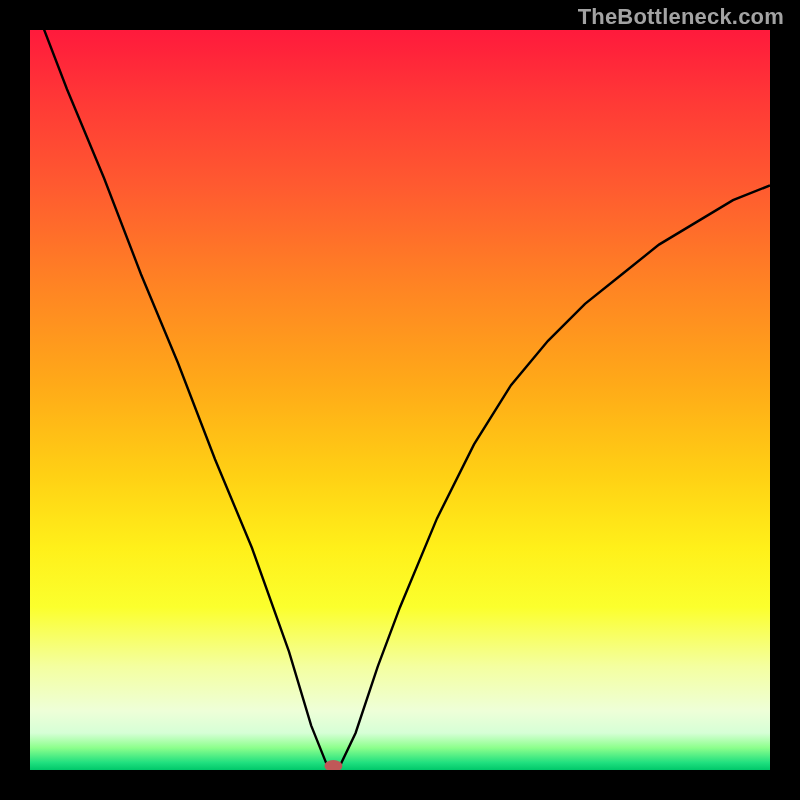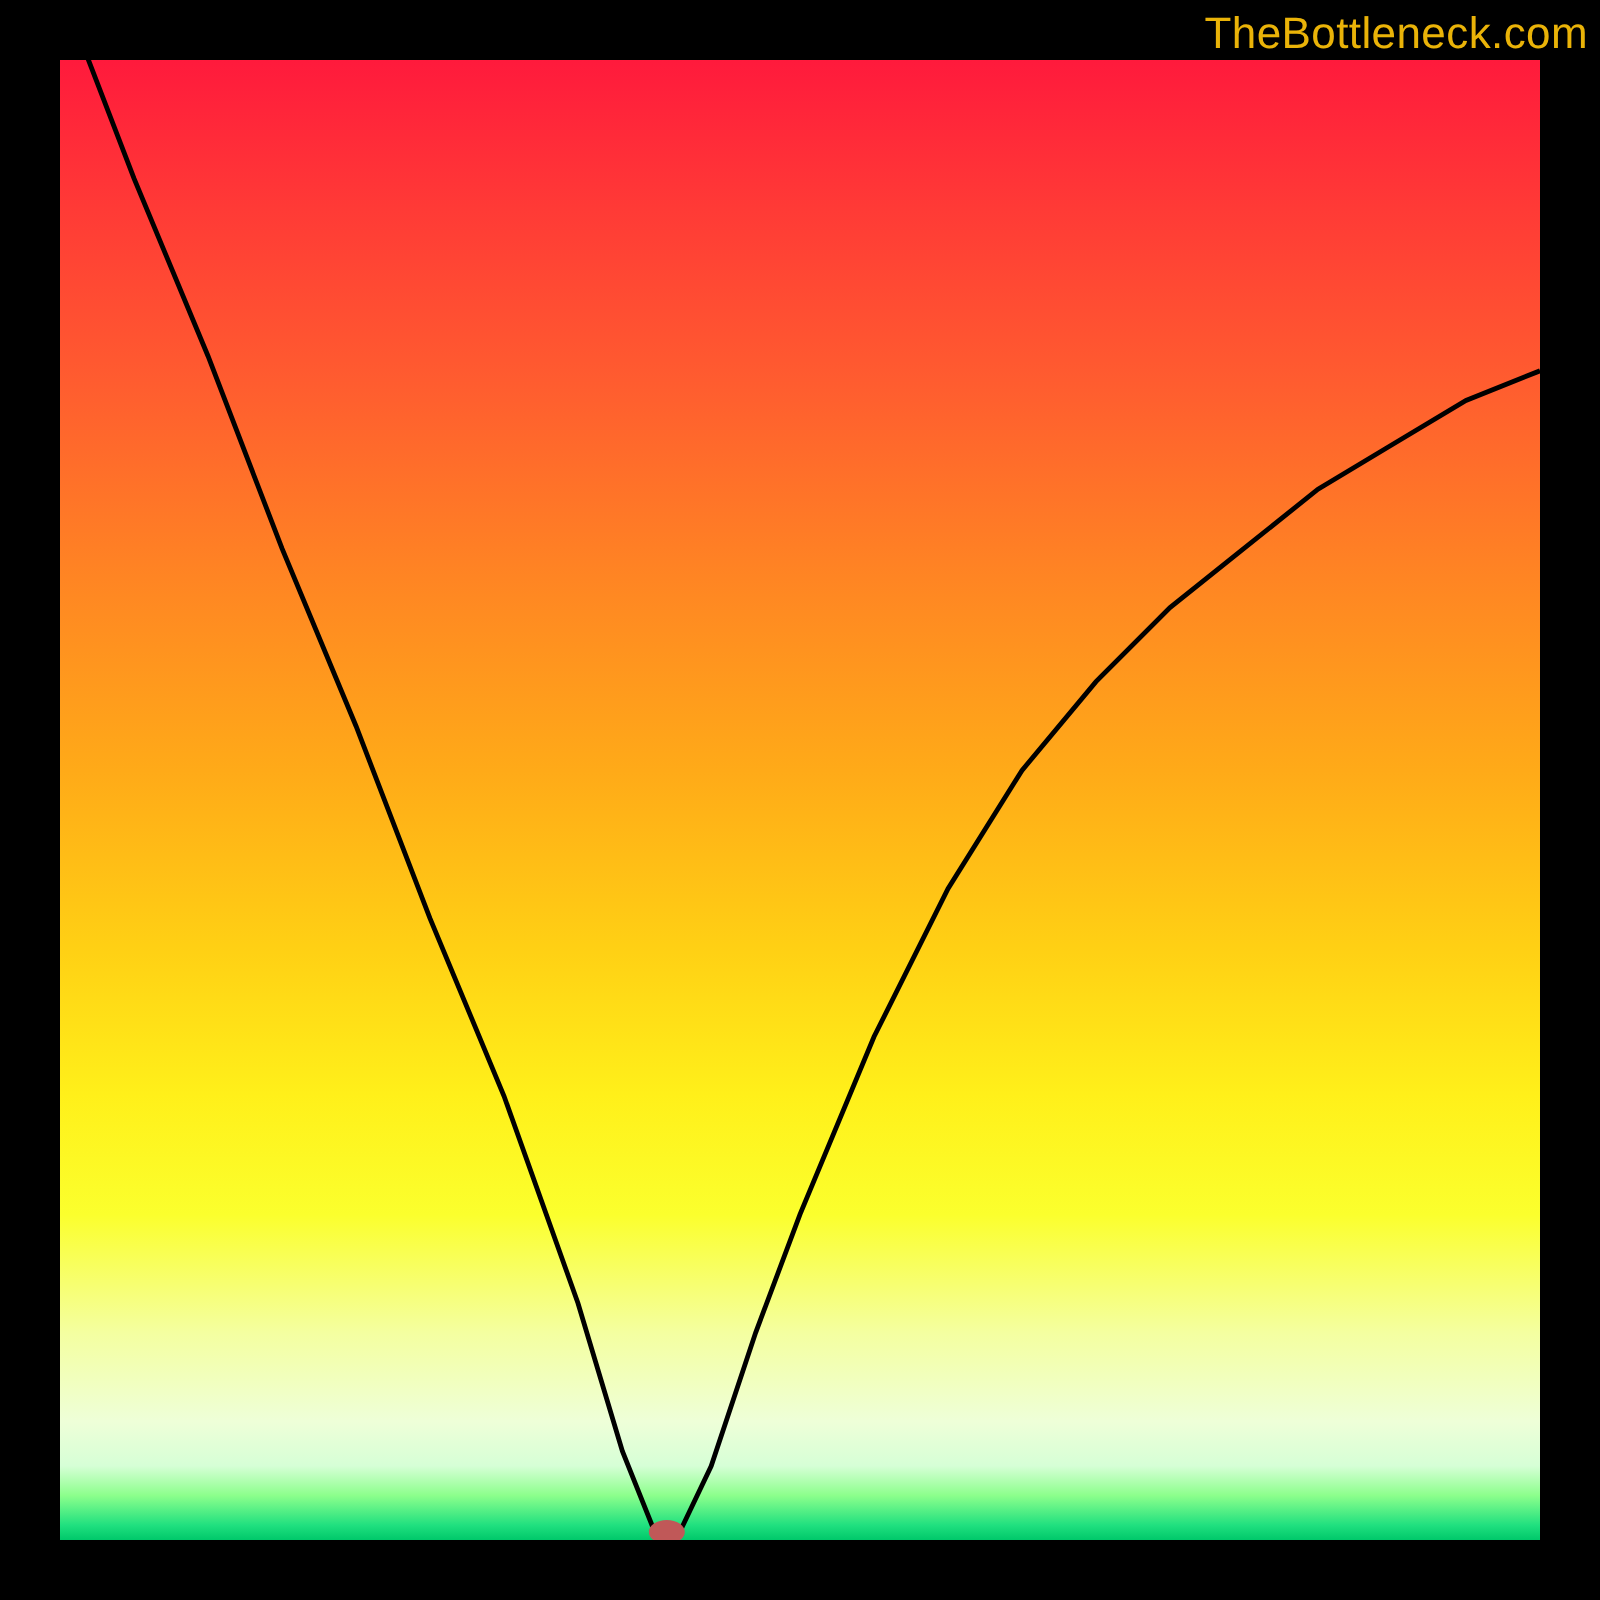--- a/index.html
+++ b/index.html
@@ -15,24 +15,24 @@
     position: absolute;
     left: 0;
     top: 0;
     width: 800px;
     height: 800px;
     background: #000;
   }
   .watermark {
     position: absolute;
     top: 4px;
-    right: 6px;
-    color: #eab308;
+    right: 16px;
+    color: #a3a3a3;
     font-size: 22px;
-    font-weight: 400;
+    font-weight: 700;
     letter-spacing: 0.2px;
     pointer-events: none;
   }
   .plot {
     position: absolute;
     left: 30px;
     top: 30px;
     width: 740px;
     height: 740px;
     background: linear-gradient(to bottom,

